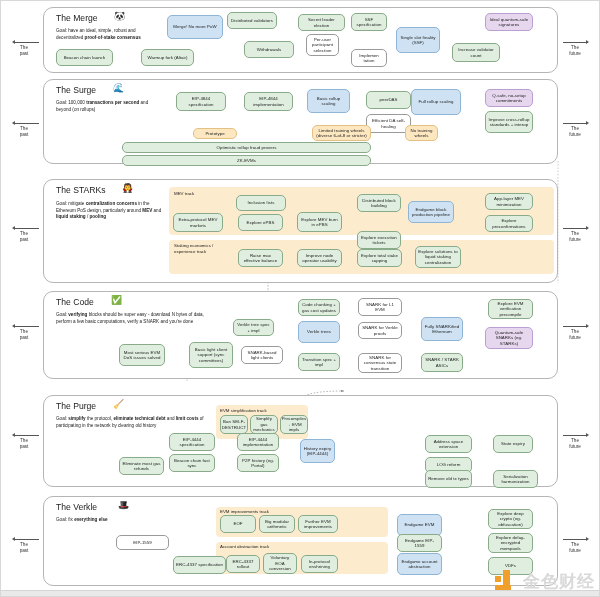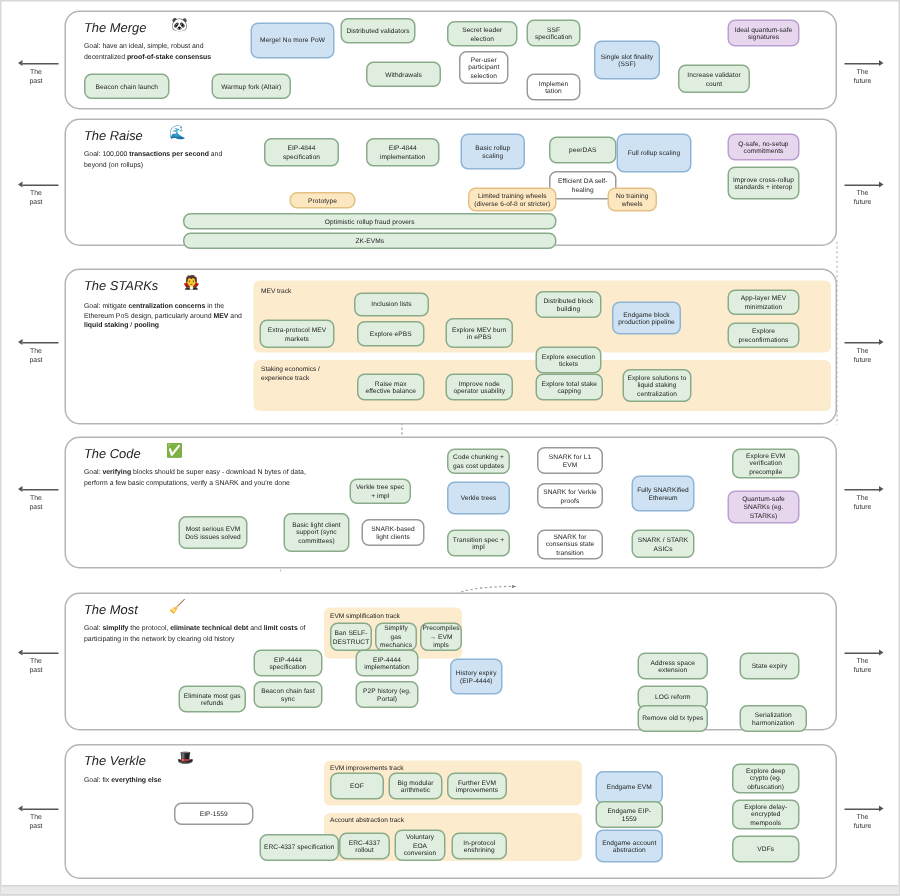--- a/index.html
+++ b/index.html
@@ -34,21 +34,20 @@
     white-space:nowrap;
   }
   
   .section{
     position:absolute;box-sizing:border-box;
     border:1px solid #b5b5b5;border-radius:10px;background:#fff;
   }
   .sec-title{
     position:absolute;font-size:8.6px;color:#222;font-weight:400;
     white-space:nowrap;
-    font-style:italic;
   }
   .sec-emoji{position:absolute;font-size:9px;line-height:1;}
   .sec-goal{
     position:absolute;font-size:4.6px;line-height:1.45;color:#222;
   }
   .sec-goal b{font-weight:bold;}
   
   .time-label{
     position:absolute;font-size:4.6px;color:#333;text-align:center;
     line-height:1.25;width:22px;
@@ -215,21 +214,21 @@
 
   <div class="node" style="left:297px;top:13px;width:47px;height:17px;">Secret leader election</div>
   <div class="node white" style="left:305px;top:33px;width:33px;height:22px;">Per-user participant selection</div>
   <div class="node" style="left:350px;top:12px;width:36px;height:18px;">SSF specification</div>
   <div class="node white" style="left:350px;top:48px;width:36px;height:18px;">Implemen tation</div>
   <div class="node blue" style="left:395px;top:26px;width:44px;height:26px;">Single slot finality (SSF)</div>
   <div class="node purple" style="left:484px;top:12px;width:48px;height:18px;">Ideal quantum-safe signatures</div>
   <div class="node" style="left:451px;top:42px;width:48px;height:19px;">Increase validator count</div>
 
   <div class="section" style="left:42px;top:78px;width:515px;height:85px;"></div>
-  <div class="sec-title" style="left:55px;top:84px;">The Raise</div>
+  <div class="sec-title" style="left:55px;top:84px;">The Surge</div>
   <div class="sec-emoji" style="left:112px;top:83px;">🌊</div>
   <div class="sec-goal" style="left:55px;top:99px;width:104px;">Goal: 100,000 <b>transactions per second</b> and beyond (on rollups)</div>
 
   <div class="node" style="left:175px;top:91px;width:50px;height:19px;">EIP-4844 specification</div>
   <div class="node" style="left:243px;top:91px;width:49px;height:19px;">EIP-4844 implementation</div>
   <div class="node blue" style="left:306px;top:88px;width:43px;height:24px;">Basic rollup scaling</div>
   <div class="node" style="left:365px;top:90px;width:45px;height:18px;">peerDAS</div>
   <div class="node white" style="left:365px;top:113px;width:45px;height:19px;">Efficient DA self-healing</div>
   <div class="node blue" style="left:410px;top:88px;width:50px;height:26px;">Full rollup scaling</div>
   <div class="node purple" style="left:484px;top:88px;width:48px;height:18px;">Q-safe, no-setup commitments</div>
@@ -280,21 +279,21 @@
   <div class="node white" style="left:240px;top:345px;width:42px;height:18px;">SNARK-based light clients</div>
   <div class="node white" style="left:357px;top:297px;width:44px;height:18px;">SNARK for L1 EVM</div>
   <div class="node white" style="left:357px;top:321px;width:44px;height:17px;">SNARK for Verkle proofs</div>
   <div class="node white" style="left:357px;top:352px;width:44px;height:20px;">SNARK for consensus state transition</div>
   <div class="node blue" style="left:420px;top:316px;width:42px;height:24px;">Fully SNARKified Ethereum</div>
   <div class="node" style="left:487px;top:298px;width:45px;height:20px;">Explore EVM verification precompile</div>
   <div class="node purple" style="left:484px;top:326px;width:48px;height:22px;">Quantum-safe SNARKs (eg. STARKs)</div>
   <div class="node" style="left:420px;top:352px;width:42px;height:19px;">SNARK / STARK ASICs</div>
 
   <div class="section" style="left:42px;top:394px;width:515px;height:92px;"></div>
-  <div class="sec-title" style="left:55px;top:400px;">The Most</div>
+  <div class="sec-title" style="left:55px;top:400px;">The Purge</div>
   <div class="sec-emoji" style="left:112px;top:399px;">🧹</div>
   <div class="sec-goal" style="left:55px;top:415px;width:152px;">Goal: <b>simplify</b> the protocol, <b>eliminate technical debt</b> and <b>limit costs</b> of participating in the network by clearing old history</div>
 
   <div class="track" style="left:215px;top:404px;width:92px;height:34px;"></div>
   <div class="track-label" style="left:219px;top:407px;">EVM simplification track</div>
 
   <div class="node" style="left:219px;top:414px;width:28px;height:19px;">Ban SELF-DESTRUCT</div>
   <div class="node" style="left:249px;top:414px;width:28px;height:19px;">Simplify gas mechanics</div>
   <div class="node" style="left:279px;top:414px;width:28px;height:19px;">Precompiles → EVM impls</div>
 
@@ -332,15 +331,23 @@
   <div class="node" style="left:262px;top:552px;width:34px;height:21px;">Voluntary EOA conversion</div>
   <div class="node" style="left:300px;top:554px;width:37px;height:18px;">In-protocol enshrining</div>
 
   <div class="node blue" style="left:396px;top:513px;width:45px;height:22px;">Endgame EVM</div>
   <div class="node" style="left:396px;top:533px;width:45px;height:18px;">Endgame EIP-1559</div>
   <div class="node blue" style="left:396px;top:552px;width:45px;height:22px;">Endgame account abstraction</div>
   <div class="node" style="left:487px;top:508px;width:45px;height:20px;">Explore deep crypto (eg. obfuscation)</div>
   <div class="node" style="left:487px;top:532px;width:45px;height:20px;">Explore delay-encrypted mempools</div>
   <div class="node" style="left:487px;top:556px;width:45px;height:18px;">VDFs</div>
 
+  <div id="wm">
+    <div class="wm-mark">
+      <div style="position:absolute;left:0;top:6px;width:6px;height:6px;background:#f0a02a;"></div>
+      <div style="position:absolute;left:8px;top:0px;width:7px;height:16px;background:#f0a02a;"></div>
+      <div style="position:absolute;left:0px;top:15px;width:16px;height:6px;background:#f0a02a;"></div>
+    </div>
+    <div class="wm-text">金色财经</div>
+  </div>
 
   <div id="bottombar"></div>
 </div>
 
 </body></html>

